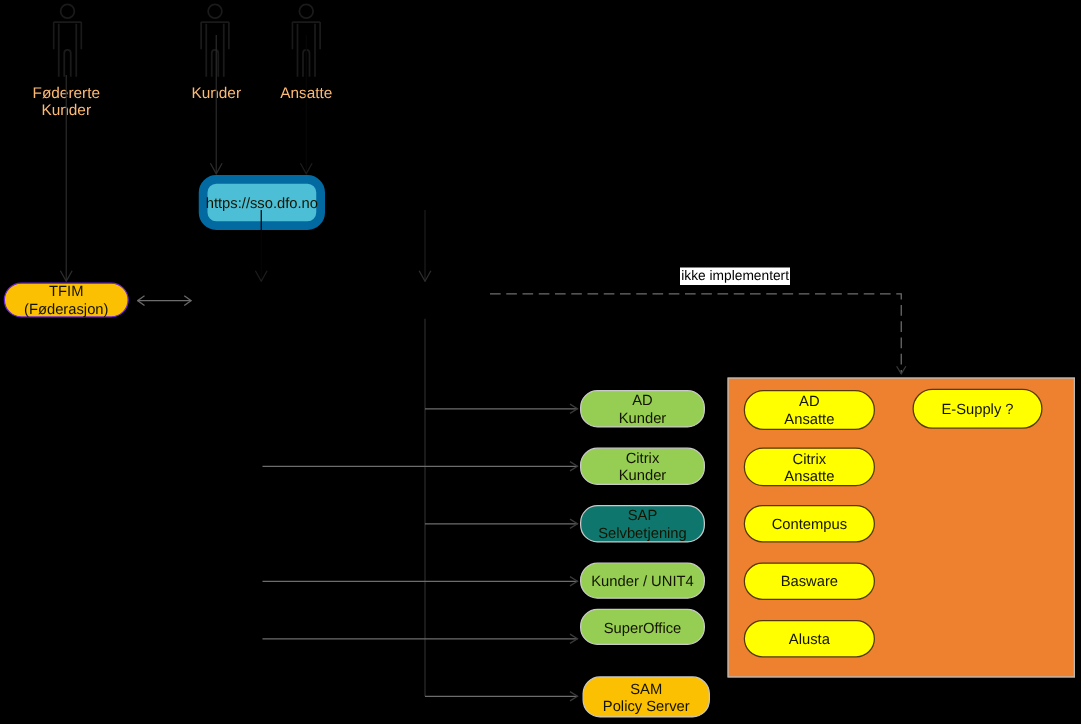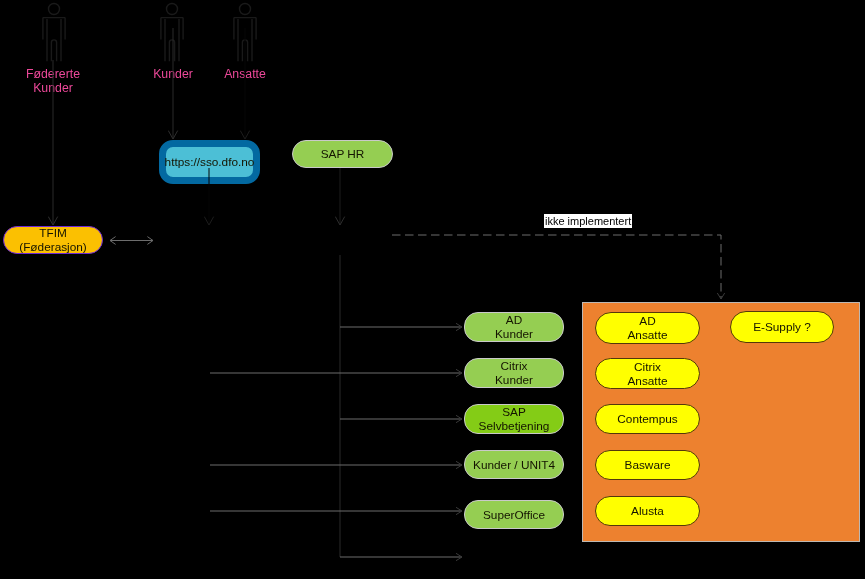--- a/index.html
+++ b/index.html
@@ -2,21 +2,21 @@
 <html><head>
 <meta charset="utf-8">
 <style>
   html,body{margin:0;padding:0;background:#000;}
   #page{position:relative;width:865px;height:579px;background:#000;overflow:hidden;
         font-family:"Liberation Sans",sans-serif;}
   .node{position:absolute;box-sizing:border-box;display:flex;align-items:center;
         justify-content:center;text-align:center;
         font-size:11.8px;line-height:14px;color:#141400;white-space:pre;}
   .actor{position:absolute;}
-  .actor-label{position:absolute;color:#ec4899;font-size:12.3px;line-height:14.2px;
+  .actor-label{position:absolute;color:#fdba74;font-size:12.3px;line-height:14.2px;
         text-align:center;white-space:pre;}
   svg.wires{position:absolute;left:0;top:0;width:865px;height:579px;}
   #panel{position:absolute;box-sizing:border-box;}
   .annot{position:absolute;background:#ffffff;color:#000;font-size:11px;
         line-height:14px;padding:0 1px;white-space:nowrap;}
 </style>
 </head>
 <body>
 
 <div id="page">
@@ -49,40 +49,41 @@
       <g fill="none" stroke="#1a1a1a" stroke-width="1.4">
         <circle cx="12" cy="7" r="5.5"></circle>
         <path d="M0.9 15.6 L23.1 15.6 M0.9 15.6 L0.9 37.4 M23.1 15.6 L23.1 37.4 M5.0 17.0 L5.0 37.4 M19.0 17.0 L19.0 37.4 M5.0 37.4 L5.0 59.3 M19.0 37.4 L19.0 59.3 M9.4 59.3 L9.4 40.5 Q9.4 37.9 12 37.9 Q14.6 37.9 14.6 40.5 L14.6 59.3"></path>
       </g>
     </svg>
   </div>
   <div class="actor-label" style="left:195px;top:67px;width:100px;">Ansatte</div>
 
   <div class="node" style="left:159px;top:140px;width:101px;height:44px;background:#4CBFD6;border:7px solid #0369a1;border-radius:14px;">https://sso.dfo.no</div>
 
-  <div class="node" style="left:292px;top:140px;width:101px;height:28px;background:#95CE52;border:1px solid #c9c9c9;border-radius:14px;">SAP HR</div>
 
   <div class="node" style="left:3px;top:226px;width:100px;height:28px;background:#FBC001;border:1px solid #6d28d9;border-radius:14px;">TFIM
 (Føderasjon)</div>
 
 
 
   <div class="node" style="left:464px;top:312px;width:100px;height:30px;background:#95CE52;border:1px solid #c9c9c9;border-radius:14px;">AD
 Kunder</div>
 
   <div class="node" style="left:464px;top:358px;width:100px;height:30px;background:#95CE52;border:1px solid #c9c9c9;border-radius:14px;">Citrix
 Kunder</div>
 
-  <div class="node" style="left:464px;top:404px;width:100px;height:30px;background:#84cc16;border:1px solid #c9c9c9;border-radius:14px;">SAP
+  <div class="node" style="left:464px;top:404px;width:100px;height:30px;background:#0f766e;border:1px solid #c9c9c9;border-radius:14px;">SAP
 Selvbetjening</div>
 
   <div class="node" style="left:464px;top:450px;width:100px;height:29px;background:#95CE52;border:1px solid #c9c9c9;border-radius:14px;">Kunder / UNIT4</div>
 
-  <div class="node" style="left:464px;top:500px;width:100px;height:29px;background:#95CE52;border:1px solid #c9c9c9;border-radius:14px;text-align:center;">SuperOffice</div>
+  <div class="node" style="left:464px;top:487px;width:100px;height:29px;background:#95CE52;border:1px solid #c9c9c9;border-radius:14px;text-align:center;">SuperOffice</div>
 
+  <div class="node" style="left:466px;top:541px;width:102px;height:33px;background:#FBC001;border:1px solid #c9c9c9;border-radius:14px;">SAM
+Policy Server</div>
 
   <div class="node" style="left:595px;top:312px;width:105px;height:32px;background:#FFFF00;border:1.6px solid #54380a;border-radius:16px;">AD
 Ansatte</div>
 
   <div class="node" style="left:595px;top:358px;width:105px;height:31px;background:#FFFF00;border:1.6px solid #54380a;border-radius:16px;">Citrix
 Ansatte</div>
 
   <div class="node" style="left:595px;top:404px;width:105px;height:30px;background:#FFFF00;border:1.6px solid #54380a;border-radius:16px;">Contempus</div>
 
   <div class="node" style="left:595px;top:450px;width:105px;height:30px;background:#FFFF00;border:1.6px solid #54380a;border-radius:16px;">Basware</div>

